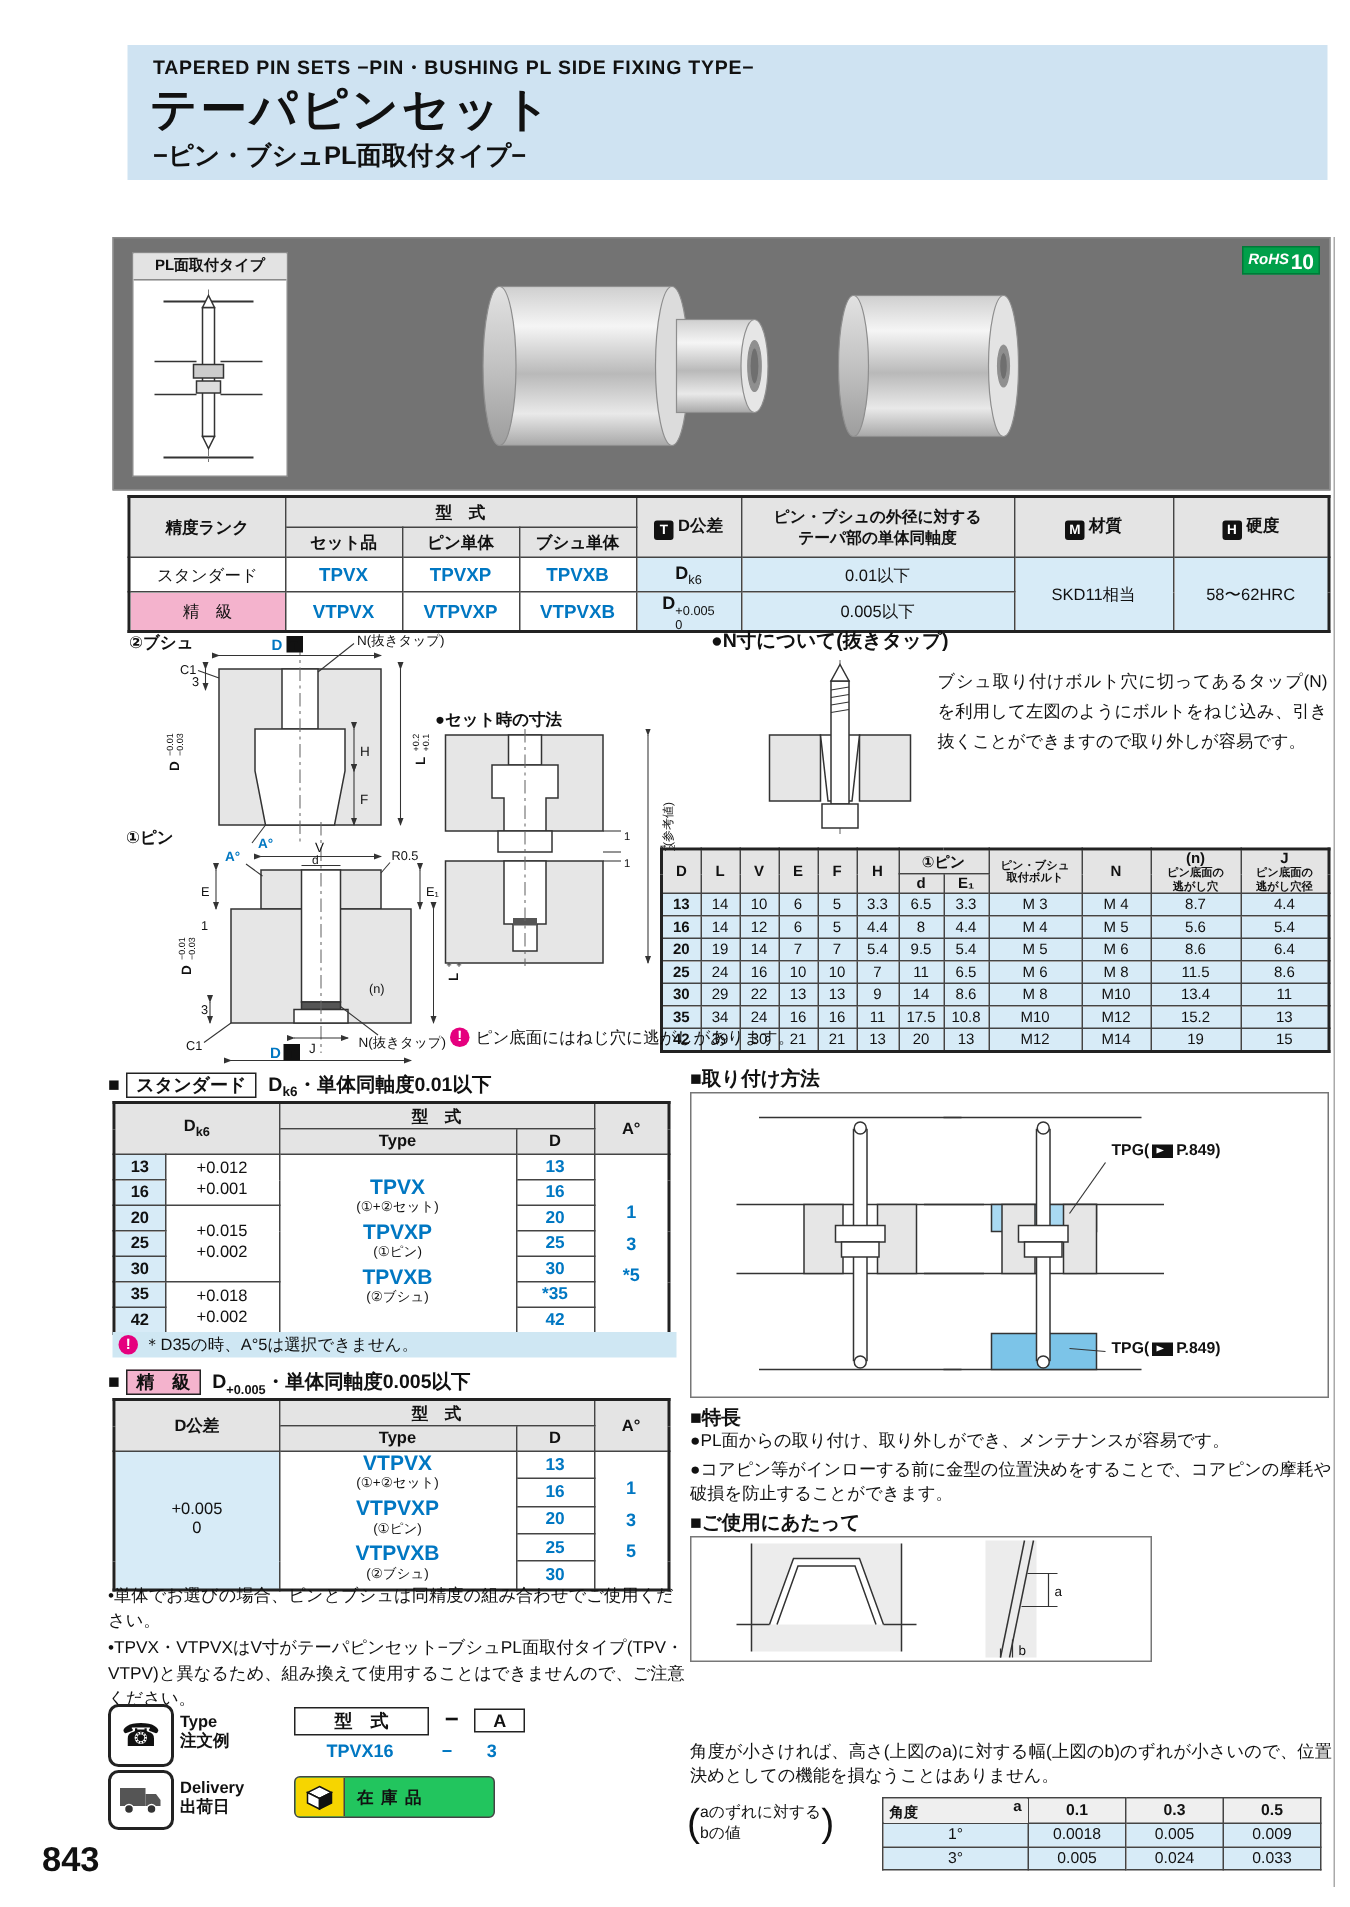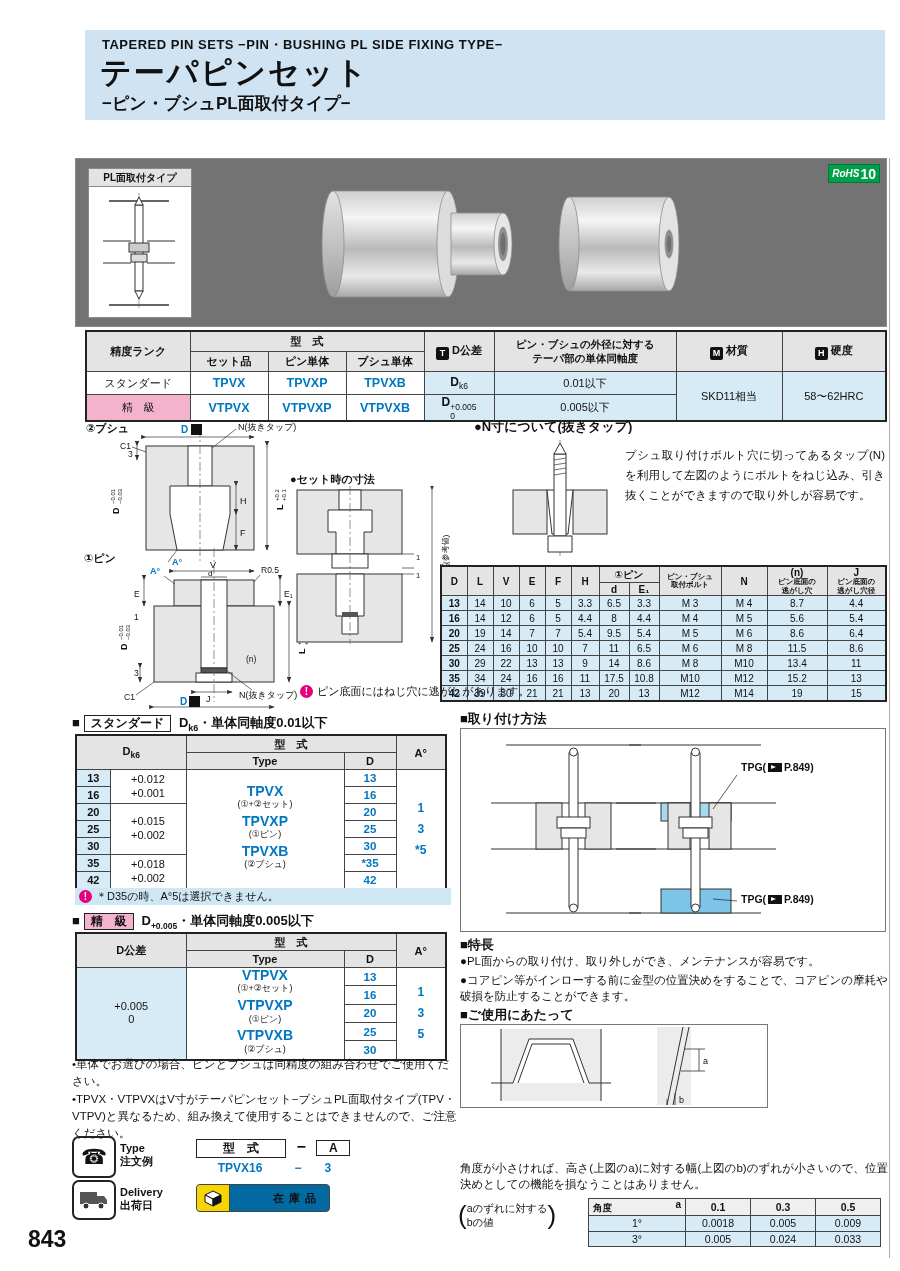--- a/index.html
+++ b/index.html
@@ -64,21 +64,21 @@
   .supsub{display:inline-flex;flex-direction:column;line-height:1;vertical-align:-4px;}
   .supsub span{font-size:8.5px;text-align:left;}
 
   .note-li{font-size:11.5px;line-height:1.45;margin-bottom:2px;}
 
   
   .sq-icon{width:40px;height:38px;border:2px solid #222;border-radius:7px;display:flex;align-items:center;justify-content:center;}
   .lbl-en{font-size:11px;font-weight:bold;line-height:1.15;}
   .obox{border:1.5px solid #222;display:inline-block;text-align:center;font-weight:bold;font-size:12px;background:#fff;}
   .blue-ex{color:#0077c2;font-weight:bold;font-size:12px;}
-  .stockbadge{border:1.5px solid #444;border-radius:4px;height:26px;display:flex;align-items:center;overflow:hidden;background:#0369a1;justify-content:space-between;}
+  .stockbadge{border:1.5px solid #444;border-radius:4px;height:26px;display:flex;align-items:center;overflow:hidden;background:#22c55e;}
   .stock-y{background:#f6d500;width:32px;height:100%;display:flex;align-items:center;justify-content:center;border-right:1px solid #444;}
   .stock-t{font-size:11px;font-weight:bold;letter-spacing:5px;padding:0 8px;}
 
   .para{font-size:11.5px;line-height:1.42;text-align:justify;}
   .fr-box{border:1px solid #777;background:#fff;}
 
   
   .ab-table{width:292px;font-size:10.5px;border:1.5px solid #222;}
   .ab-table th{height:16px;background:#efefef;font-weight:bold;}
   .ab-table tbody td{background:#d7ebf7;height:14.5px;}

